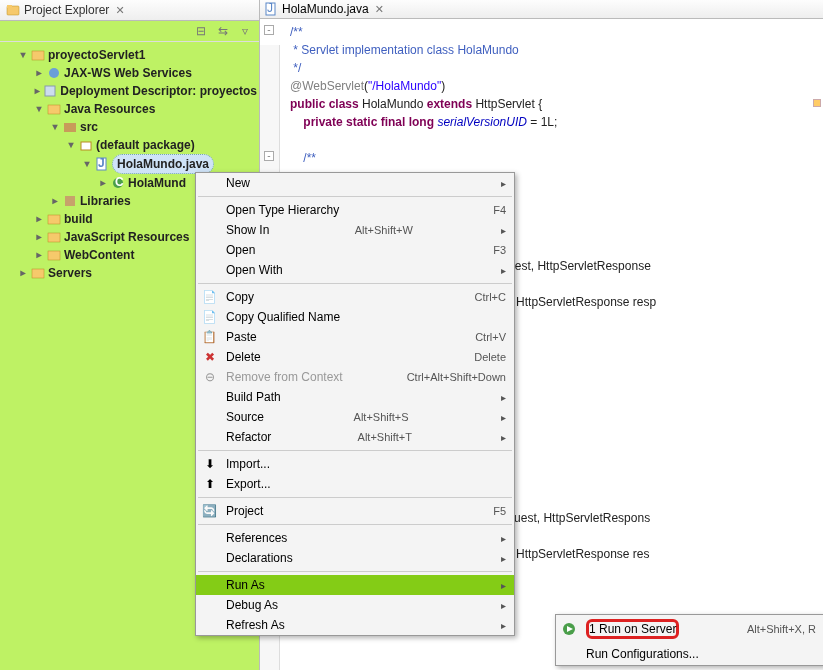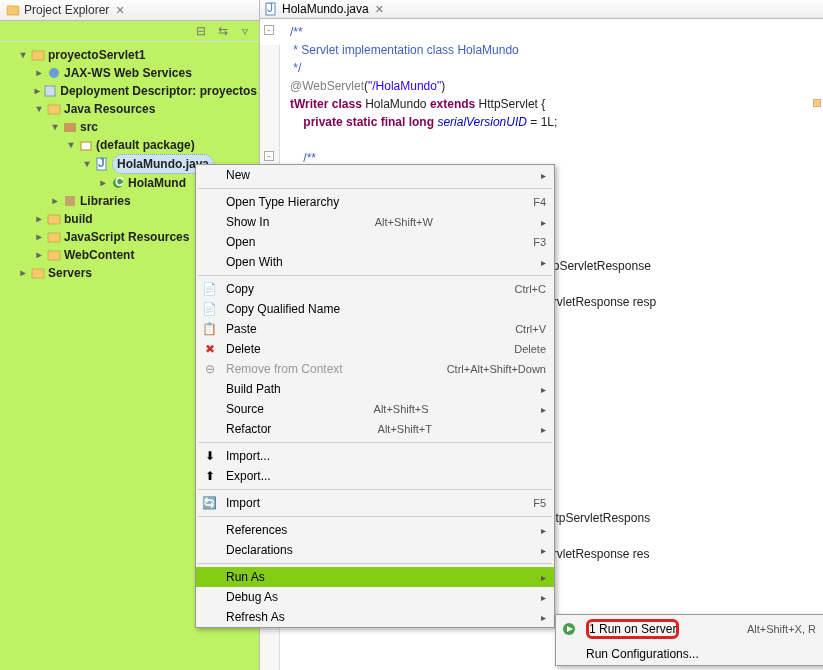--- a/index.html
+++ b/index.html
@@ -29,21 +29,21 @@
 .ann { color:#808080; }
 .str { color:#2a00ff; }
 .com { color:#3f7f5f; }
 .jdoc { color:#3f5fbf; }
 .fld { font-style:italic; color:#0000c0;}
 .gutter { position:absolute; left:0; top:26px; width:20px; height:640px; background:#f7f7f7; border-right:1px solid #ddd;}
 .fold { position:absolute; left:4px; color:#888; font-size:10px; border:1px solid #aaa; width:10px; height:10px; line-height:8px; text-align:center; background:#fff;}
 .warn { position:absolute; right:2px; top:80px; width:8px; height:8px; background:#fc6; border:1px solid #caa;}
 .code-wrap { position:relative; padding-left:24px; }
 
-.ctx-menu { position:absolute; left:195px; top:164px; width:360px; background:#f4f4f4; border:1px solid #999; box-shadow:2px 2px 5px rgba(0,0,0,.3);text-align:center; }
+.ctx-menu { position:absolute; left:195px; top:172px; width:320px; background:#f4f4f4; border:1px solid #999; box-shadow:2px 2px 5px rgba(0,0,0,.3);text-align:center; }
 .ctx-menu .item { display:flex; align-items:center; padding:3px 8px 3px 30px; position:relative; }
 .ctx-menu .item.sel-item { background:#84cc16; }
 .ctx-menu .sep { height:1px; background:#ccc; margin:3px 2px; }
 .ctx-menu .icon { position:absolute; left:6px; width:16px; height:16px; display:flex; align-items:center; justify-content:center; }
 .ctx-menu .shortcut { margin-left:auto; color:#555; font-size:11px; }
 .submenu-arrow { margin-left:auto; color:#555; font-size:10px; }
 .ctx-menu .disabled { color:#999; }
 
 .submenu { position:absolute; left:555px; top:614px; width:270px; background:#f4f4f4; border:1px solid #999; box-shadow:2px 2px 5px rgba(0,0,0,.3); }
 .submenu .item { display:flex; align-items:center; padding:4px 8px 4px 30px; position:relative; }
@@ -225,21 +225,21 @@
     </div>
     <div class="code-wrap">
       <div class="gutter"></div>
       <div class="fold" style="top:6px">-</div>
       <div class="fold" style="top:132px">-</div>
       <div class="warn"></div>
 <div class="code"><span class="jdoc">/**</span>
 <span class="jdoc"> * Servlet implementation class HolaMundo</span>
 <span class="jdoc"> */</span>
 <span class="ann">@WebServlet</span><span>(</span><span class="str">"/HolaMundo"</span><span>)</span>
-<span class="kw">tWriter class </span><span>HolaMundo </span><span class="kw">extends </span><span>HttpServlet {</span>
+<span class="kw">public class </span><span>HolaMundo </span><span class="kw">extends </span><span>HttpServlet {</span>
 <span class="kw">    private static final long </span><span class="fld">serialVersionUID</span><span> = 1L;</span>
 
 <span class="jdoc">    /**</span>
 
 <span class="com">                                          ctor stub</span>
 
 
 
 <span>                                          letRequest request, HttpServletResponse</span>
 
@@ -330,21 +330,21 @@
       <span class="icon">⬇</span>
       <span>Import...</span>
     </div>
   <div class="item">
       <span class="icon">⬆</span>
       <span>Export...</span>
     </div>
   <div class="sep"></div>
   <div class="item">
       <span class="icon">🔄</span>
-      <span>Import</span>
+      <span>Project</span>
       <span class="shortcut">F5</span>
     </div>
   <div class="sep"></div>
   <div class="item">
       <span>References</span>
       <span class="submenu-arrow">▸</span>
     </div>
   <div class="item">
       <span>Declarations</span>
       <span class="submenu-arrow">▸</span>

